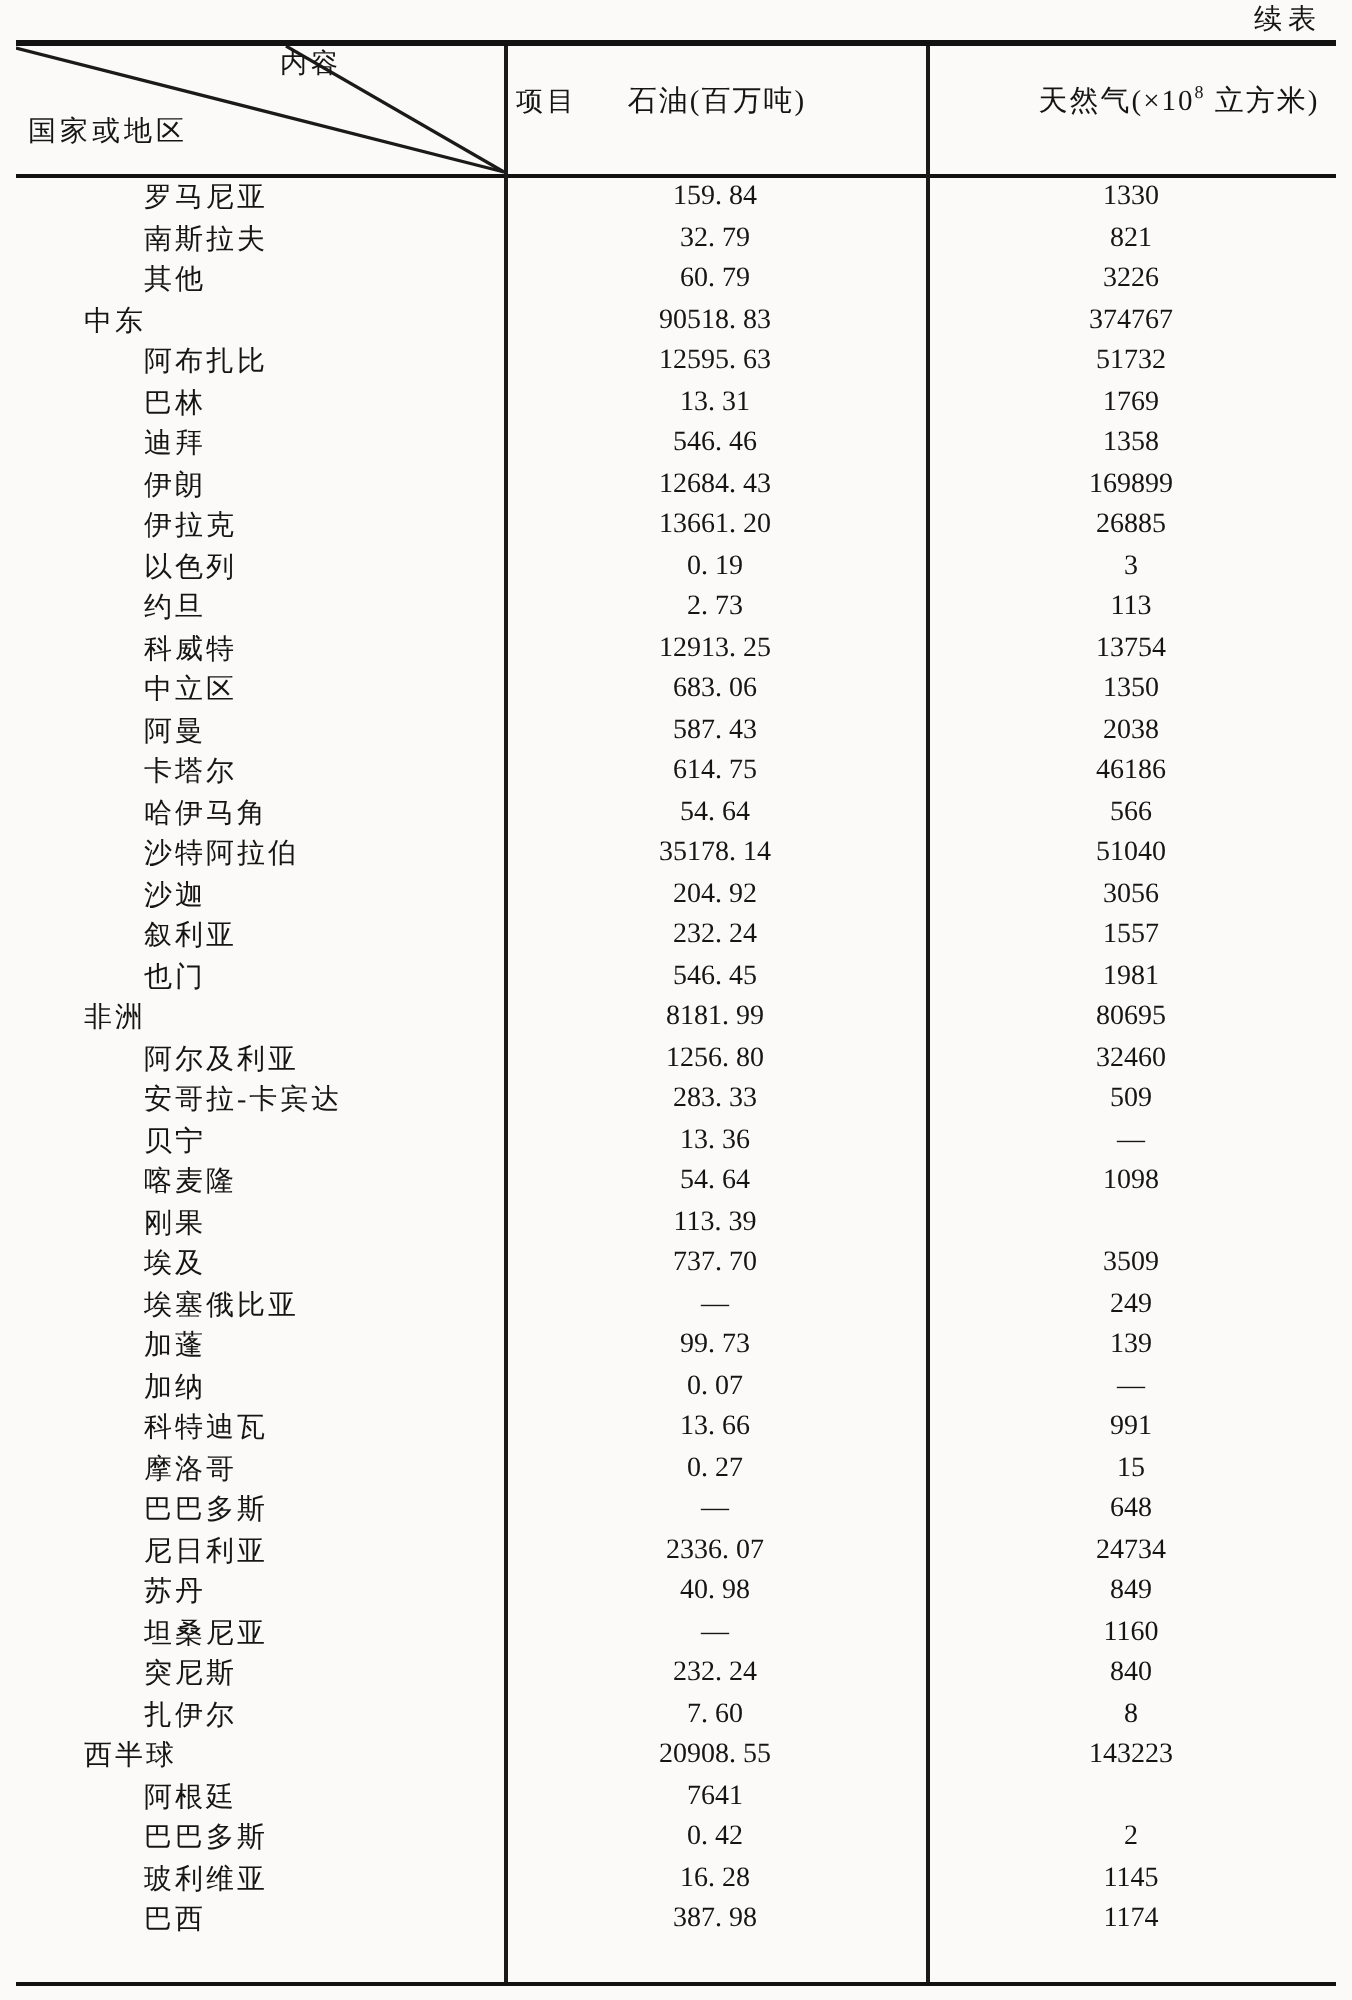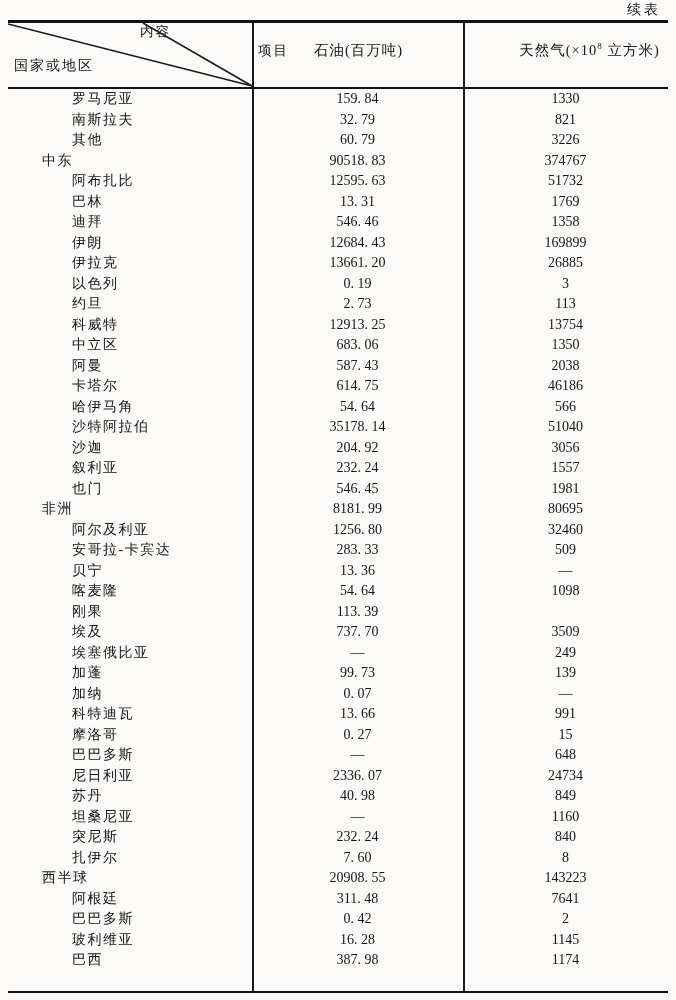--- a/index.html
+++ b/index.html
@@ -269,21 +269,20 @@
         <div class="cell num">7. 60</div>
         <div class="cell num">8</div>
       </div>
       <div class="trow">
         <div class="cell country lvl0">西半球</div>
         <div class="cell num">20908. 55</div>
         <div class="cell num">143223</div>
       </div>
       <div class="trow">
         <div class="cell country lvl1">阿根廷</div>
-        <div class="cell num">311. 48</div>
         <div class="cell num">7641</div>
       </div>
       <div class="trow">
         <div class="cell country lvl1">巴巴多斯</div>
         <div class="cell num">0. 42</div>
         <div class="cell num">2</div>
       </div>
       <div class="trow">
         <div class="cell country lvl1">玻利维亚</div>
         <div class="cell num">16. 28</div>

